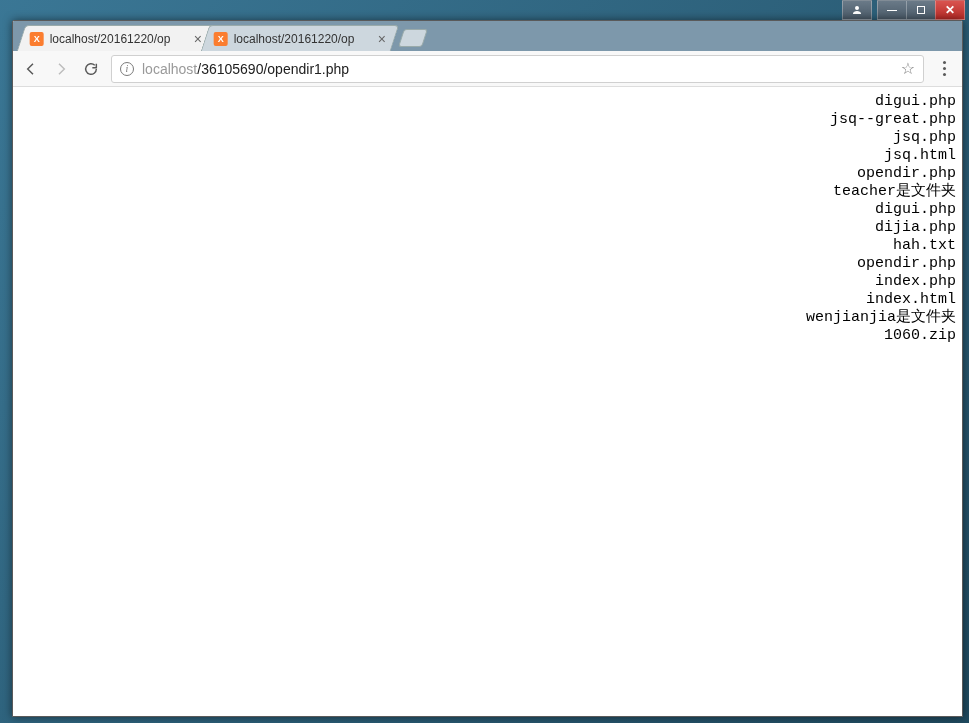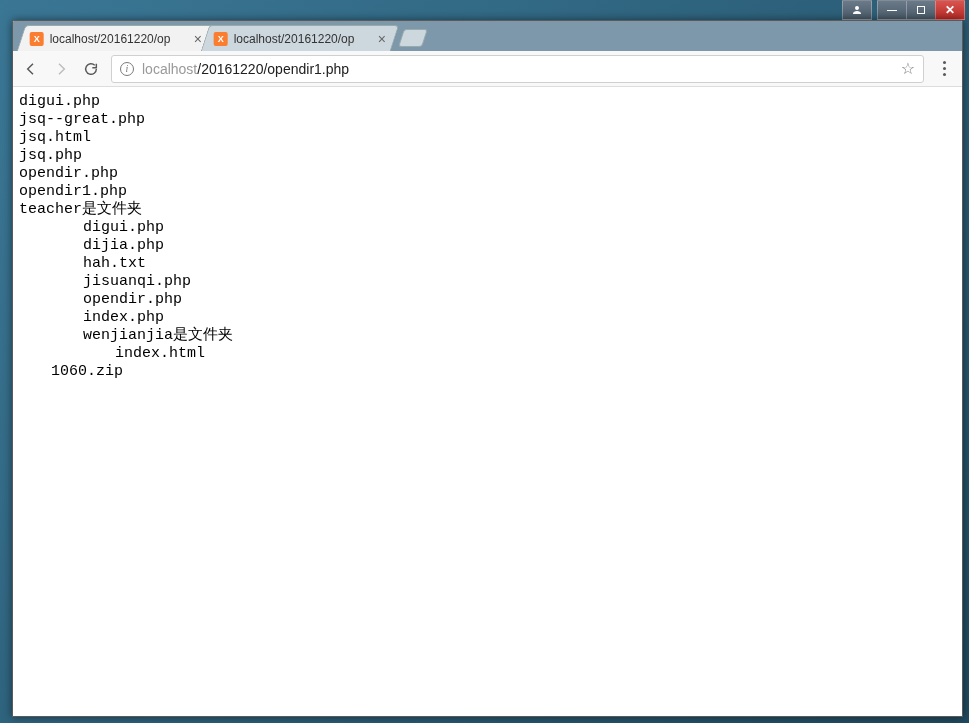--- a/index.html
+++ b/index.html
@@ -76,21 +76,21 @@
     display:flex; align-items:center; justify-content:center; font-size:10px; color:#7a7a7a; font-family:Georgia,serif; font-style:italic;}
   .url { font-size:14px; color:#202020; }
   .url .host { color:#9a9a9a; }
   .star { margin-left:auto; color:#7a7a7a; font-size:16px; }
   .menu-dots { width:20px; display:flex; flex-direction:column; align-items:center; gap:3px;}
   .menu-dots span{ width:3px; height:3px; background:#5a5a5a; border-radius:50%;}
 
   
   .page {
     flex:1; background:#fff; padding:6px 6px; overflow:auto;
-    font-family: "Courier New", SimSun, "宋体", monospace; font-size:15px; line-height:1.2; color:#000;
+    font-family: "Courier New", SimSun, "宋体", monospace; font-size:15px; line-height:1.2; color:#000;text-align:right;
   }
   .row { white-space:pre; }
 
   
   .i0{ padding-left: 0; }
   .i1{ padding-left: 32px; }
   .i2{ padding-left: 64px; }
   .i3{ padding-left: 96px; }
 </style>
 </head>
@@ -143,43 +143,41 @@
         </svg>
     </div>
     <div class="nav-btn" title="Reload">
       <svg viewBox="0 0 24 24">
           <path d="M20 12a8 8 0 1 1-2.34-5.66M20 4v6h-6"></path>
         </svg>
     </div>
     <div class="omnibox">
       <span class="site-info">i</span>
       <span class="url">
-        <span class="host">localhost</span><span>/20161220/opendir1.php</span>
+        <span class="host">localhost</span><span>/36105690/opendir1.php</span>
       </span>
       <span class="star">☆</span>
     </div>
     <div class="menu-dots" title="Menu">
       <span></span>
       <span></span>
       <span></span>
     </div>
   </div>
 
   <div class="page" id="page">
       <div class="row i0">digui.php</div>
       <div class="row i0">jsq--great.php</div>
+      <div class="row i0">jsq.php</div>
       <div class="row i0">jsq.html</div>
-      <div class="row i0">jsq.php</div>
       <div class="row i0">opendir.php</div>
-      <div class="row i0">opendir1.php</div>
       <div class="row i0">teacher是文件夹</div>
       <div class="row i2">digui.php</div>
       <div class="row i2">dijia.php</div>
       <div class="row i2">hah.txt</div>
-      <div class="row i2">jisuanqi.php</div>
       <div class="row i2">opendir.php</div>
       <div class="row i2">index.php</div>
+      <div class="row i3">index.html</div>
       <div class="row i2">wenjianjia是文件夹</div>
-      <div class="row i3">index.html</div>
       <div class="row i1">1060.zip</div>
     </div>
 
 </div>
 
 </body></html>

